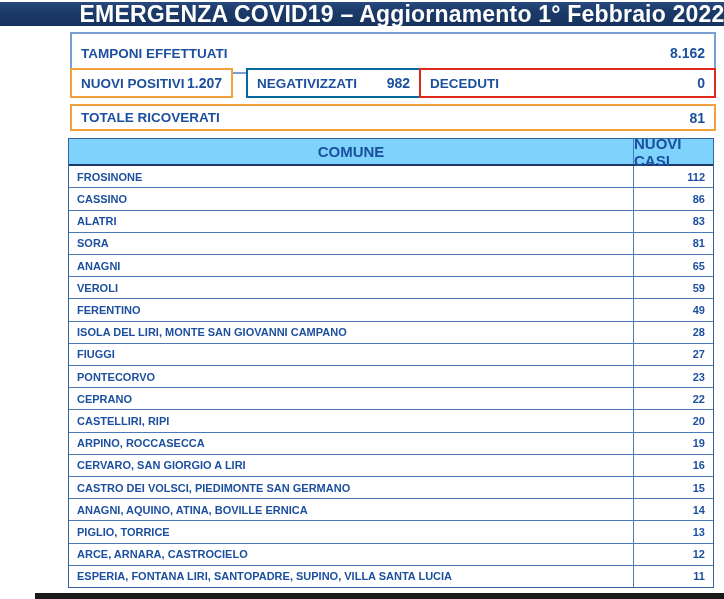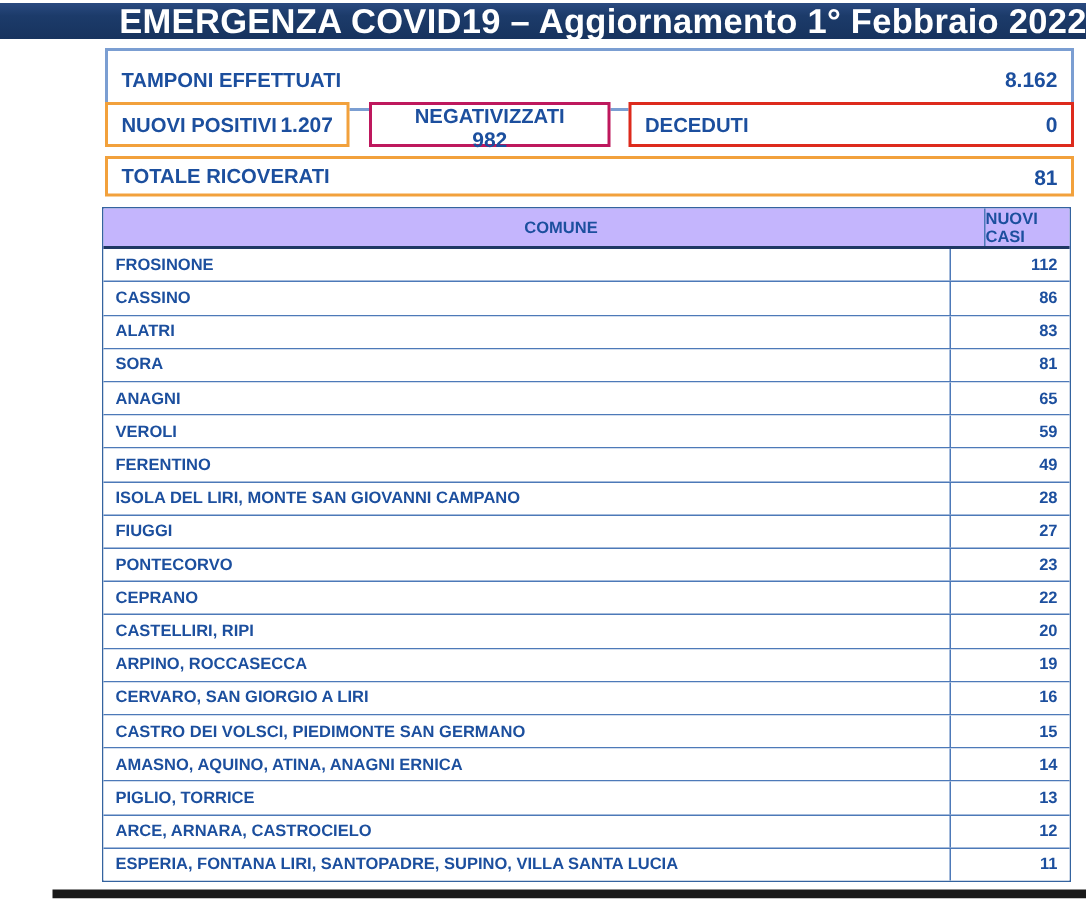--- a/index.html
+++ b/index.html
@@ -39,42 +39,41 @@
     justify-content: space-between;
     padding: 0 9px 0 9px;
     color: #1c4f9e;
     font-weight: bold;
   }
   .box .box-label { font-size: 13.5px; white-space: nowrap; }
   .box .box-value { font-size: 14px; white-space: nowrap; }
 
   .box-tamponi  { left: 70px;  top: 32px;  width: 646px; height: 42px; border: 2px solid #7b9ed2; }
   .box-positivi { left: 70px;  top: 68px;  width: 163px; height: 30px; border: 2px solid #f2a13c; }
-  .box-negativ  { left: 246px; top: 68px;  width: 161px; height: 30px; border: 2px solid #be185d; flex-direction: column; }
+  .box-negativ  { left: 246px; top: 68px;  width: 175px; height: 30px; border: 2px solid #0369a1; }
   .box-deceduti { left: 419px; top: 68px;  width: 297px; height: 30px; border: 2px solid #dd2a1c; }
   .box-totale   { left: 70px;  top: 104px; width: 646px; height: 27px; border: 2px solid #f2a13c; }
 
   
   .data-table {
     position: absolute;
     left: 68px; top: 138px;
     width: 646px;
     border: 1.5px solid #34639f;
     display: flex;
     flex-direction: column;
   }
   .thead {
     display: flex;
     height: 27px;
-    background: #c4b5fd;
+    background: #7dd3fc;
     border-bottom: 2px solid #1f3864;
     color: #1c4f9e;
     font-weight: bold;
-    font-size: 11px;
-    padding-left: 23px;
+    font-size: 15px;
   }
   .thead .th-comune {
     width: 564px;
     display: flex; align-items: center; justify-content: center;
   }
   .thead .th-casi {
     flex: 1;
     border-left: 1px solid #4d79b8;
     display: flex; align-items: center; justify-content: center;
   }
@@ -220,21 +219,21 @@
     <div class="cell-comune">CERVARO, SAN GIORGIO A LIRI</div>
     <div class="cell-casi">16</div>
   </div>
 
   <div class="trow">
     <div class="cell-comune">CASTRO DEI VOLSCI, PIEDIMONTE SAN GERMANO</div>
     <div class="cell-casi">15</div>
   </div>
 
   <div class="trow">
-    <div class="cell-comune">AMASNO, AQUINO, ATINA, ANAGNI ERNICA</div>
+    <div class="cell-comune">ANAGNI, AQUINO, ATINA, BOVILLE ERNICA</div>
     <div class="cell-casi">14</div>
   </div>
 
   <div class="trow">
     <div class="cell-comune">PIGLIO, TORRICE</div>
     <div class="cell-casi">13</div>
   </div>
 
   <div class="trow">
     <div class="cell-comune">ARCE, ARNARA, CASTROCIELO</div>

